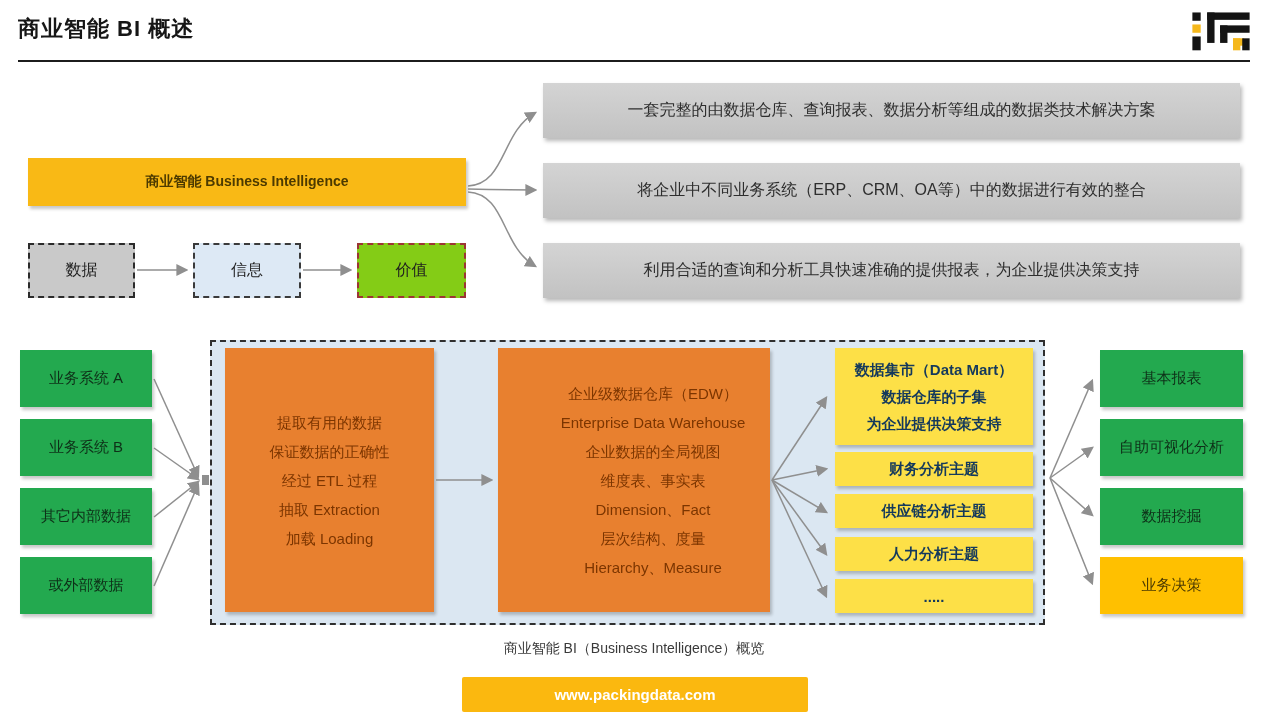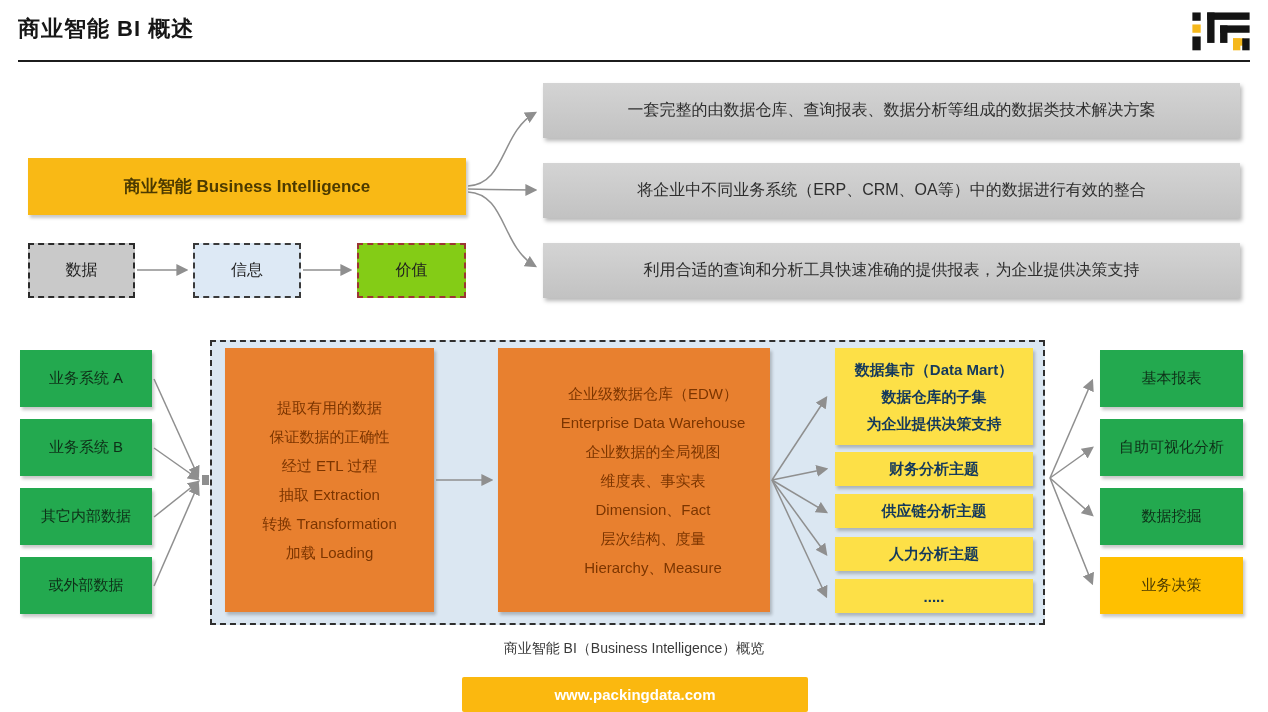--- a/index.html
+++ b/index.html
@@ -15,22 +15,22 @@
   .softshadow{box-shadow:2px 3px 3px rgba(0,0,0,0.22);}
 
   #page-title{
     position:absolute;left:18px;top:14px;font-size:22px;font-weight:600;color:#161616;
     letter-spacing:1px;
   }
   #title-rule{position:absolute;left:18px;top:60px;width:1232px;height:2px;background:#1c1c1c;}
   #logo{position:absolute;left:1192px;top:6px;width:58px;height:48px;}
 
   .main-yellow{
-    left:28px;top:158px;width:438px;height:57px;background:#F9B915;
-    font-size:17px;font-weight:600;color:#4c3a00;
+    left:28px;top:158px;width:438px;height:48px;background:#F9B915;
+    font-size:14px;font-weight:600;color:#4c3a00;
   }
   .def-box{
     left:543px;width:697px;height:55px;background:linear-gradient(#d4d4d4,#c2c2c2);
     color:#2e2e2e;font-size:16px;
   }
   .chain{height:55px;top:243px;font-size:16px;color:#1f1f1f;font-weight:500;}
   .chain-data{left:28px;width:107px;background:#c9c9c9;border:2px dashed #2b2b2b;}
   .chain-info{left:193px;width:108px;background:#dde9f5;border:2px dashed #3a3a3a;}
   .chain-value{left:357px;width:109px;background:#84cc16;border:2px dashed #9c3434;}
 
@@ -99,21 +99,20 @@
   <div class="box src softshadow" style="top:350px">业务系统 A</div>
   <div class="box src softshadow" style="top:419px">业务系统 B</div>
   <div class="box src softshadow" style="top:488px">其它内部数据</div>
   <div class="box src softshadow" style="top:557px">或外部数据</div>
 
   <div class="box orange etl softshadow">
     <div class="ln">提取有用的数据</div>
     <div class="ln">保证数据的正确性</div>
     <div class="ln">经过 ETL 过程</div>
     <div class="ln">抽取 Extraction</div>
-    <div class="ln">转换 Transformation</div>
     <div class="ln">加载 Loading</div>
   </div>
 
   <div class="box orange edw softshadow">
     <div class="ln">企业级数据仓库（EDW）</div>
     <div class="ln">Enterprise Data Warehouse</div>
     <div class="ln">企业数据的全局视图</div>
     <div class="ln">维度表、事实表</div>
     <div class="ln">Dimension、Fact</div>
     <div class="ln">层次结构、度量</div>

